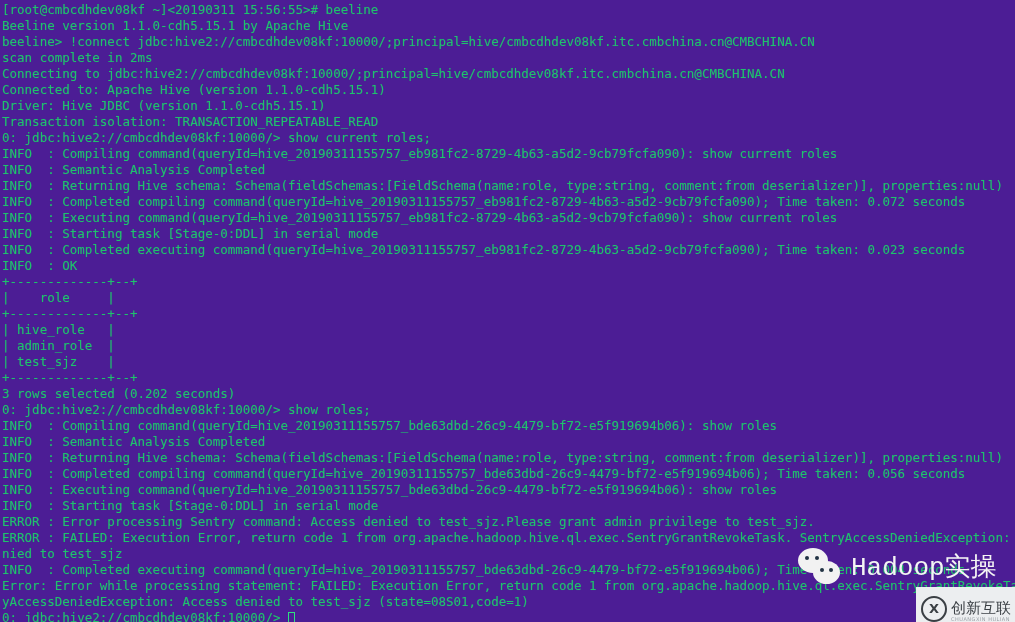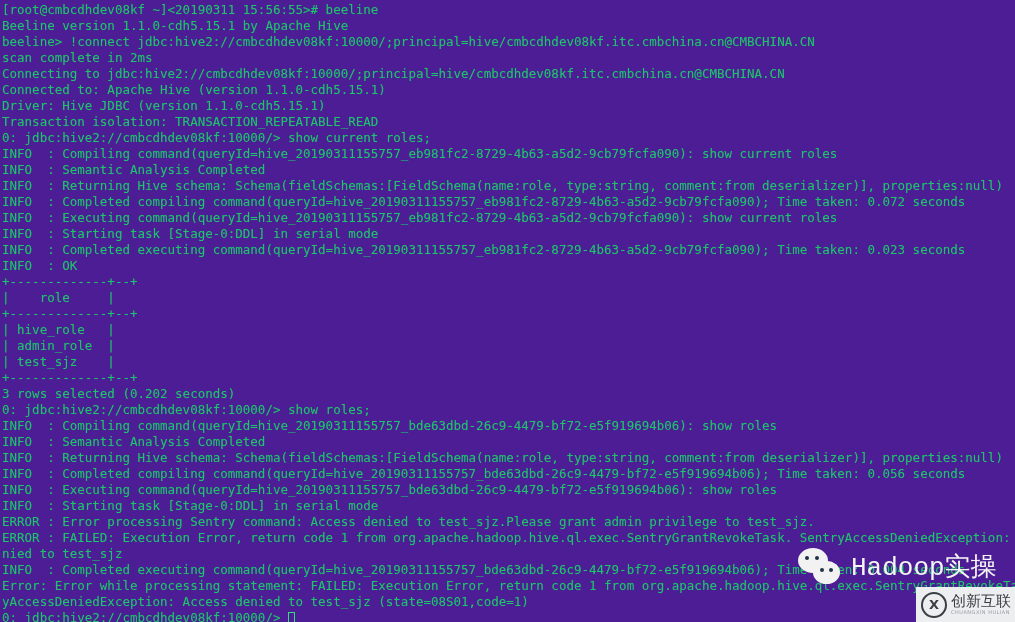--- a/index.html
+++ b/index.html
@@ -86,21 +86,21 @@
     line-height: 1;
   }
   .wm-cx {
     position: absolute;
     left: 916px;
     top: 587px;
     width: 99px;
     height: 35px;
     background: #eceef0;
     display: flex;
-    align-items: center;
+    align-items: flex-end;
     gap: 4px;
     padding-left: 5px;
     box-sizing: border-box;
     pointer-events: none;
   }
   .wm-cx .cx-mark {
     width: 22px; height: 22px;
     border: 2px solid #3a3f44;
     border-radius: 50%;
     position: relative;

